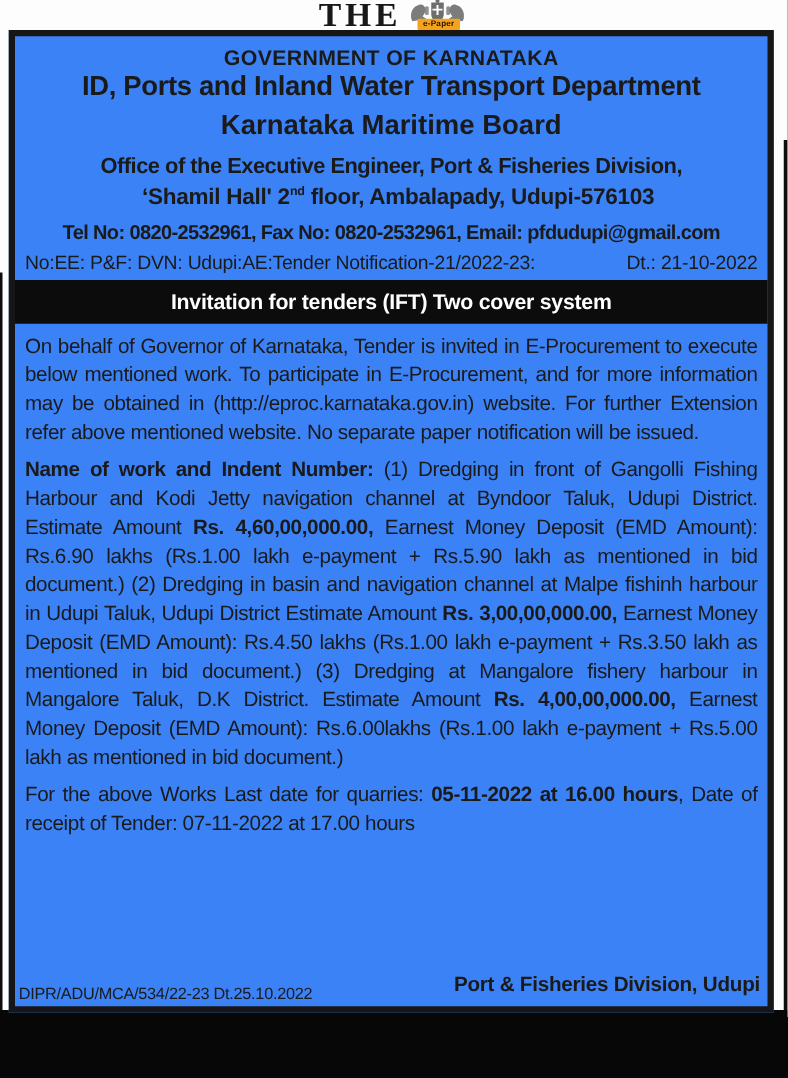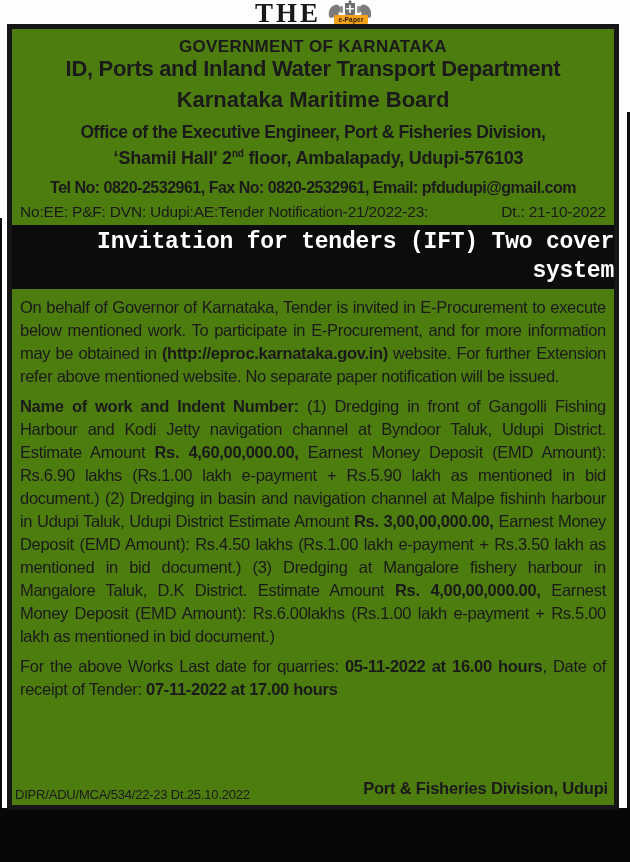--- a/index.html
+++ b/index.html
@@ -25,40 +25,40 @@
     font-size:6.5px;line-height:9px;text-align:center;
     letter-spacing:.2px;border-radius:1px;cursor:pointer;
   }
   
   .edge-left{position:absolute;left:0;top:218px;bottom:0;width:2px;background:#0d0d0d;}
   .edge-right{position:absolute;right:0;top:112px;bottom:0;width:3px;background:#0d0d0d;}
   .bottom-bar{position:absolute;left:0;top:808px;width:630px;height:54px;background:#070707;}
   
   .notice{
     position:absolute;left:7px;top:24px;width:612px;height:786px;
-    border:5px solid #161616;background:#4d7c0f;box-sizing:border-box;
+    border:5px solid #161616;background:#3b82f6;box-sizing:border-box;
     display:flex;flex-direction:column;
   }
   .nheader{text-align:center;padding-top:8px;}
   .gov-line{font-size:17px;font-weight:700;line-height:20px;letter-spacing:.3px;}
   .dept-line{font-size:22px;font-weight:700;line-height:24px;letter-spacing:-.3px;}
   .board-line{font-size:22px;font-weight:700;line-height:26px;margin:6px 0 8px;}
   .office-line{font-size:17.5px;font-weight:700;line-height:22px;letter-spacing:-.4px;}
   .addr-line{font-size:18px;font-weight:700;line-height:22px;letter-spacing:-.2px;margin-left:11px;}
   .addr-line sup{font-size:10px;}
   .tel-line{font-size:16px;font-weight:700;line-height:21px;letter-spacing:-.5px;margin-top:8px;}
   .ref-row{
     display:flex;justify-content:space-between;
     font-size:15.5px;line-height:20px;letter-spacing:-.2px;
     padding:4px 8px 3px;text-align:right;
   }
   .banner{
-    background:#0c0c0c;color:#ffffff;text-align:right;
-    font-weight:700;font-size:23px;line-height:29px;
-    letter-spacing:-.2px;padding:3px 0;font-family:Liberation Mono, monospace;
+    background:#0c0c0c;color:#ffffff;text-align:center;
+    font-weight:700;font-size:17px;line-height:29px;
+    letter-spacing:-.2px;padding:3px 0;
   }
   .bodytext{
     padding:7px 8px 0;font-size:16.5px;line-height:23px;
     letter-spacing:-.3px;text-align:justify;
   }
   .bodytext p{margin:0 0 7px;}
   .nfooter{
     margin-top:auto;display:flex;justify-content:space-between;
     align-items:flex-end;padding:0 6px 2px 3px;
   }
@@ -108,23 +108,23 @@
       <span>No:EE: P&amp;F: DVN: Udupi:AE:Tender Notification-21/2022-23:</span>
       <span>Dt.: 21-10-2022</span>
     </div>
   </div>
 
   <div class="banner" style="background: rgb(12, 12, 12); color: rgb(255, 255, 255);">
     <div>Invitation for tenders (IFT) Two cover system</div>
   </div>
 
   <div class="bodytext">
-    <p><span>On behalf of Governor of Karnataka, Tender is invited in E-Procurement to execute below mentioned work. To participate in E-Procurement, and for more information may be obtained in </span><span style="font-weight: 700;">(http://eproc.karnataka.gov.in)</span><span> website. For further Extension refer above mentioned website. No separate paper notification will be issued.</span></p>
+    <p><span>On behalf of Governor of Karnataka, Tender is invited in E-Procurement to execute below mentioned work. To participate in E-Procurement, and for more information may be obtained in </span><span style="font-weight: 400;">(http://eproc.karnataka.gov.in)</span><span> website. For further Extension refer above mentioned website. No separate paper notification will be issued.</span></p>
     <p><span style="font-weight: 700;">Name of work and Indent Number: </span><span>(1) Dredging in front of Gangolli Fishing Harbour and Kodi Jetty navigation channel at Byndoor Taluk, Udupi District. Estimate Amount </span><span style="font-weight: 700;">Rs. 4,60,00,000.00,</span><span> Earnest Money Deposit (EMD Amount): Rs.6.90 lakhs (Rs.1.00 lakh e-payment + Rs.5.90 lakh as mentioned in bid document.) (2) Dredging in basin and navigation channel at Malpe fishinh harbour in Udupi Taluk, Udupi District Estimate Amount </span><span style="font-weight: 700;">Rs. 3,00,00,000.00,</span><span> Earnest Money Deposit (EMD Amount): Rs.4.50 lakhs (Rs.1.00 lakh e-payment + Rs.3.50 lakh as mentioned in bid document.) (3) Dredging at Mangalore fishery harbour in Mangalore Taluk, D.K District. Estimate Amount </span><span style="font-weight: 700;">Rs. 4,00,00,000.00,</span><span> Earnest Money Deposit (EMD Amount): Rs.6.00lakhs (Rs.1.00 lakh e-payment + Rs.5.00 lakh as mentioned in bid document.)</span></p>
-    <p><span>For the above Works Last date for quarries: </span><span style="font-weight: 700;">05-11-2022 at 16.00 hours</span><span>, Date of receipt of Tender:  </span><span style="font-weight: 700;">07-11-2022 at 17.00 hours</span></p>
+    <p><span>For the above Works Last date for quarries: </span><span style="font-weight: 700;">05-11-2022 at 16.00 hours</span><span>, Date of receipt of Tender:  </span><span style="font-weight: 400;">07-11-2022 at 17.00 hours</span></p>
   </div>
 
   <div class="nfooter">
     <div class="dipr">DIPR/ADU/MCA/534/22-23 Dt.25.10.2022</div>
     <div class="sign">
       <div>Port &amp; Fisheries Division, Udupi</div>
     </div>
   </div>
 </div>
 

